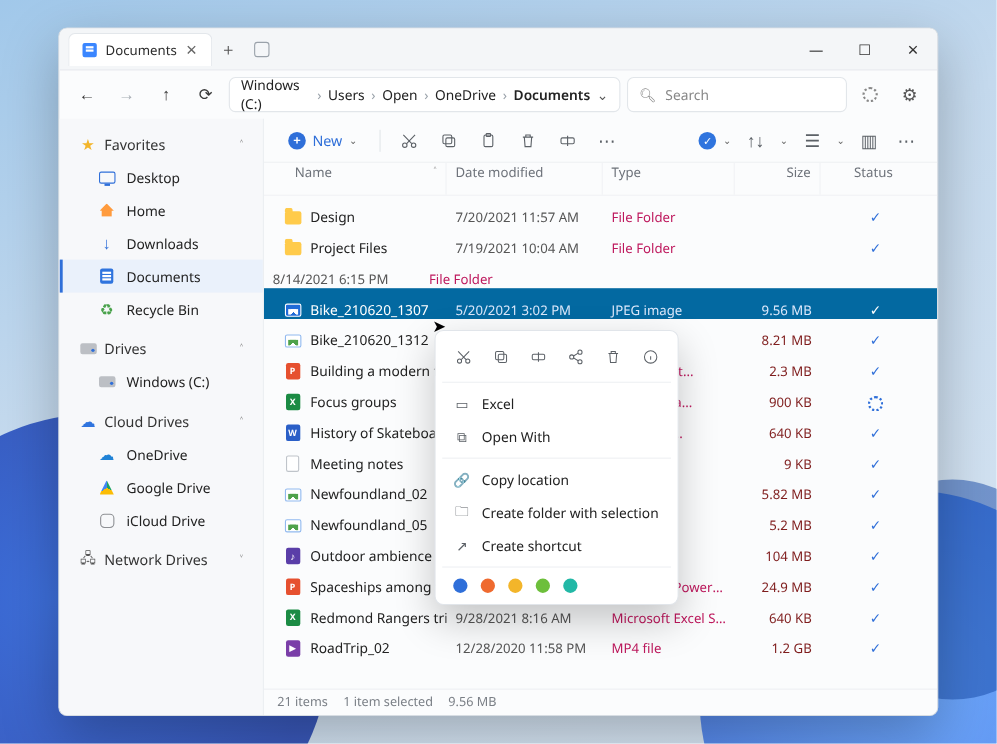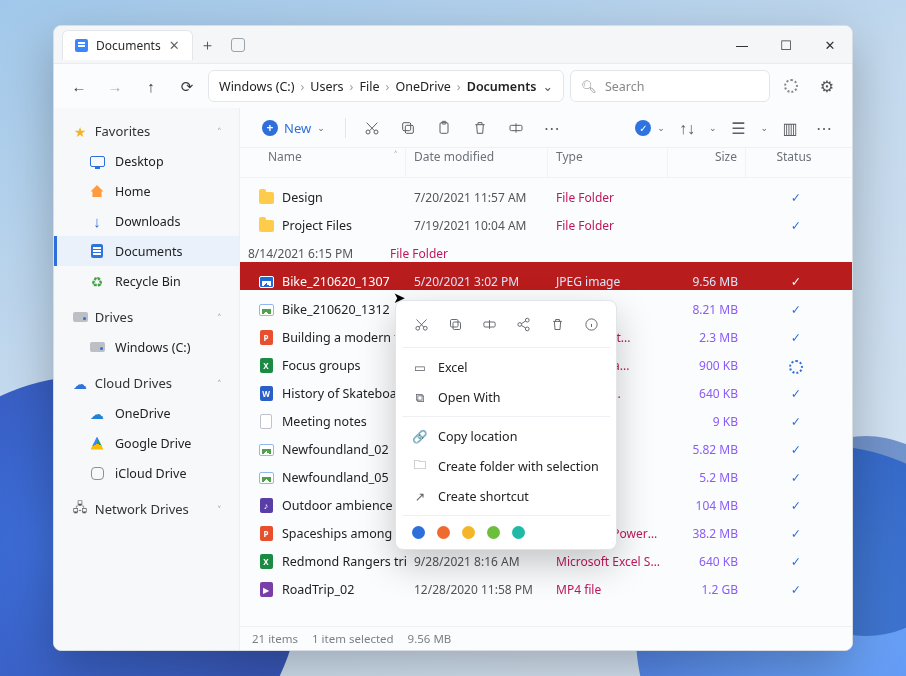--- a/index.html
+++ b/index.html
@@ -95,26 +95,26 @@
   .c-type{width:120px}
   .c-size{width:78px;justify-content:flex-end}
   .c-status{flex:1;justify-content:center;border-right:none!important}
   .col-chev{margin-left:auto;font-size:10px;color:#888}
 
   
   .flist{flex:1;overflow:auto;position:relative}
   .flist::-webkit-scrollbar{width:10px}
   .flist::-webkit-scrollbar-thumb{background:#c7ccd2;border-radius:5px}
   .row{display:flex;align-items:flex-end;height:28px;font-size:12.5px;color:#222;cursor:pointer;padding-right:6px}
-  .row.sel{background:#b91c1c;color:#fff}
+  .row.sel{background:#0369a1;color:#fff}
   .row.sel .r-date,.row.sel .r-type,.row.sel .r-size{color:#dbe8fb}
   .r-name{width:166px;display:flex;align-items:center;gap:8px;padding-left:18px;white-space:nowrap;overflow:hidden;text-overflow:ellipsis}
   .r-date{width:142px;color:#555;padding:0 8px;font-size:12px}
   .r-type{width:120px;color:#be185d;padding:0 8px;font-size:12px;white-space:nowrap;overflow:hidden;text-overflow:ellipsis}
-  .r-size{width:78px;color:#8b5cf6;padding:0 8px;text-align:right;font-size:12px}
+  .r-size{width:78px;color:#7f1d1d;padding:0 8px;text-align:right;font-size:12px}
   .r-status{flex:1;display:flex;justify-content:center;color:#2f6fd9}
   .row.sel .r-status{color:#fff}
   .r-status .sync{width:14px;height:14px;border:2px dotted #2f6fd9;border-radius:50%}
   .fi{width:16px;height:16px;display:flex;align-items:center;justify-content:center;font-size:13px;flex-shrink:0}
   .fi-folder{width:15px;height:12px;background:#ffcb4b;border-radius:2px;position:relative}
   .fi-folder::before{content:"";position:absolute;left:0;top:-3px;width:7px;height:4px;background:#ffcb4b;border-radius:2px 2px 0 0}
   .fi-img{width:15px;height:12px;background:#fff;border:1px solid #91b9ef;border-radius:2px;position:relative}
   .fi-img::after{content:"";position:absolute;left:2px;bottom:1px;right:2px;height:5px;background:linear-gradient(135deg,#4fa24b 50%,transparent 50%),linear-gradient(45deg,transparent 50%,#4fa24b 50%)}
   .row.sel .fi-img{background:#1f6bd8;border-color:#fff}
   .row.sel .fi-img::after{background:linear-gradient(135deg,#fff 50%,transparent 50%),linear-gradient(45deg,transparent 50%,#fff 50%)}
@@ -172,21 +172,21 @@
   <div class="navrow">
     <div class="navbtn">←</div>
     <div class="navbtn dim">→</div>
     <div class="navbtn">↑</div>
     <div class="navbtn">⟳</div>
     <div class="crumbs">
       <span>Windows (C:)</span>
         <span class="sep">›</span>
       <span>Users</span>
         <span class="sep">›</span>
-      <span>File</span>
+      <span>Open</span>
         <span class="sep">›</span>
       <span>OneDrive</span>
         <span class="sep">›</span>
       <b>Documents</b>
       <span class="crumb-drop">⌄</span>
     </div>
     <div class="search">
       <span>🔍︎</span>
       <span>Search</span>
     </div>
@@ -488,21 +488,21 @@
           </div>
           <div class="row">
             <div class="r-name">
               <span class="fi">
                 <span class="fi-ppt">P</span>
               </span>
               <span>Spaceships among the...</span>
             </div>
             <div class="r-date">9/2/2021  7:06 AM</div>
             <div class="r-type">Microsoft PowerPoint...</div>
-            <div class="r-size">38.2 MB</div>
+            <div class="r-size">24.9 MB</div>
             <div class="r-status">✓</div>
           </div>
           <div class="row">
             <div class="r-name">
               <span class="fi">
                 <span class="fi-xls">X</span>
               </span>
               <span>Redmond Rangers triat...</span>
             </div>
             <div class="r-date">9/28/2021  8:16 AM</div>

